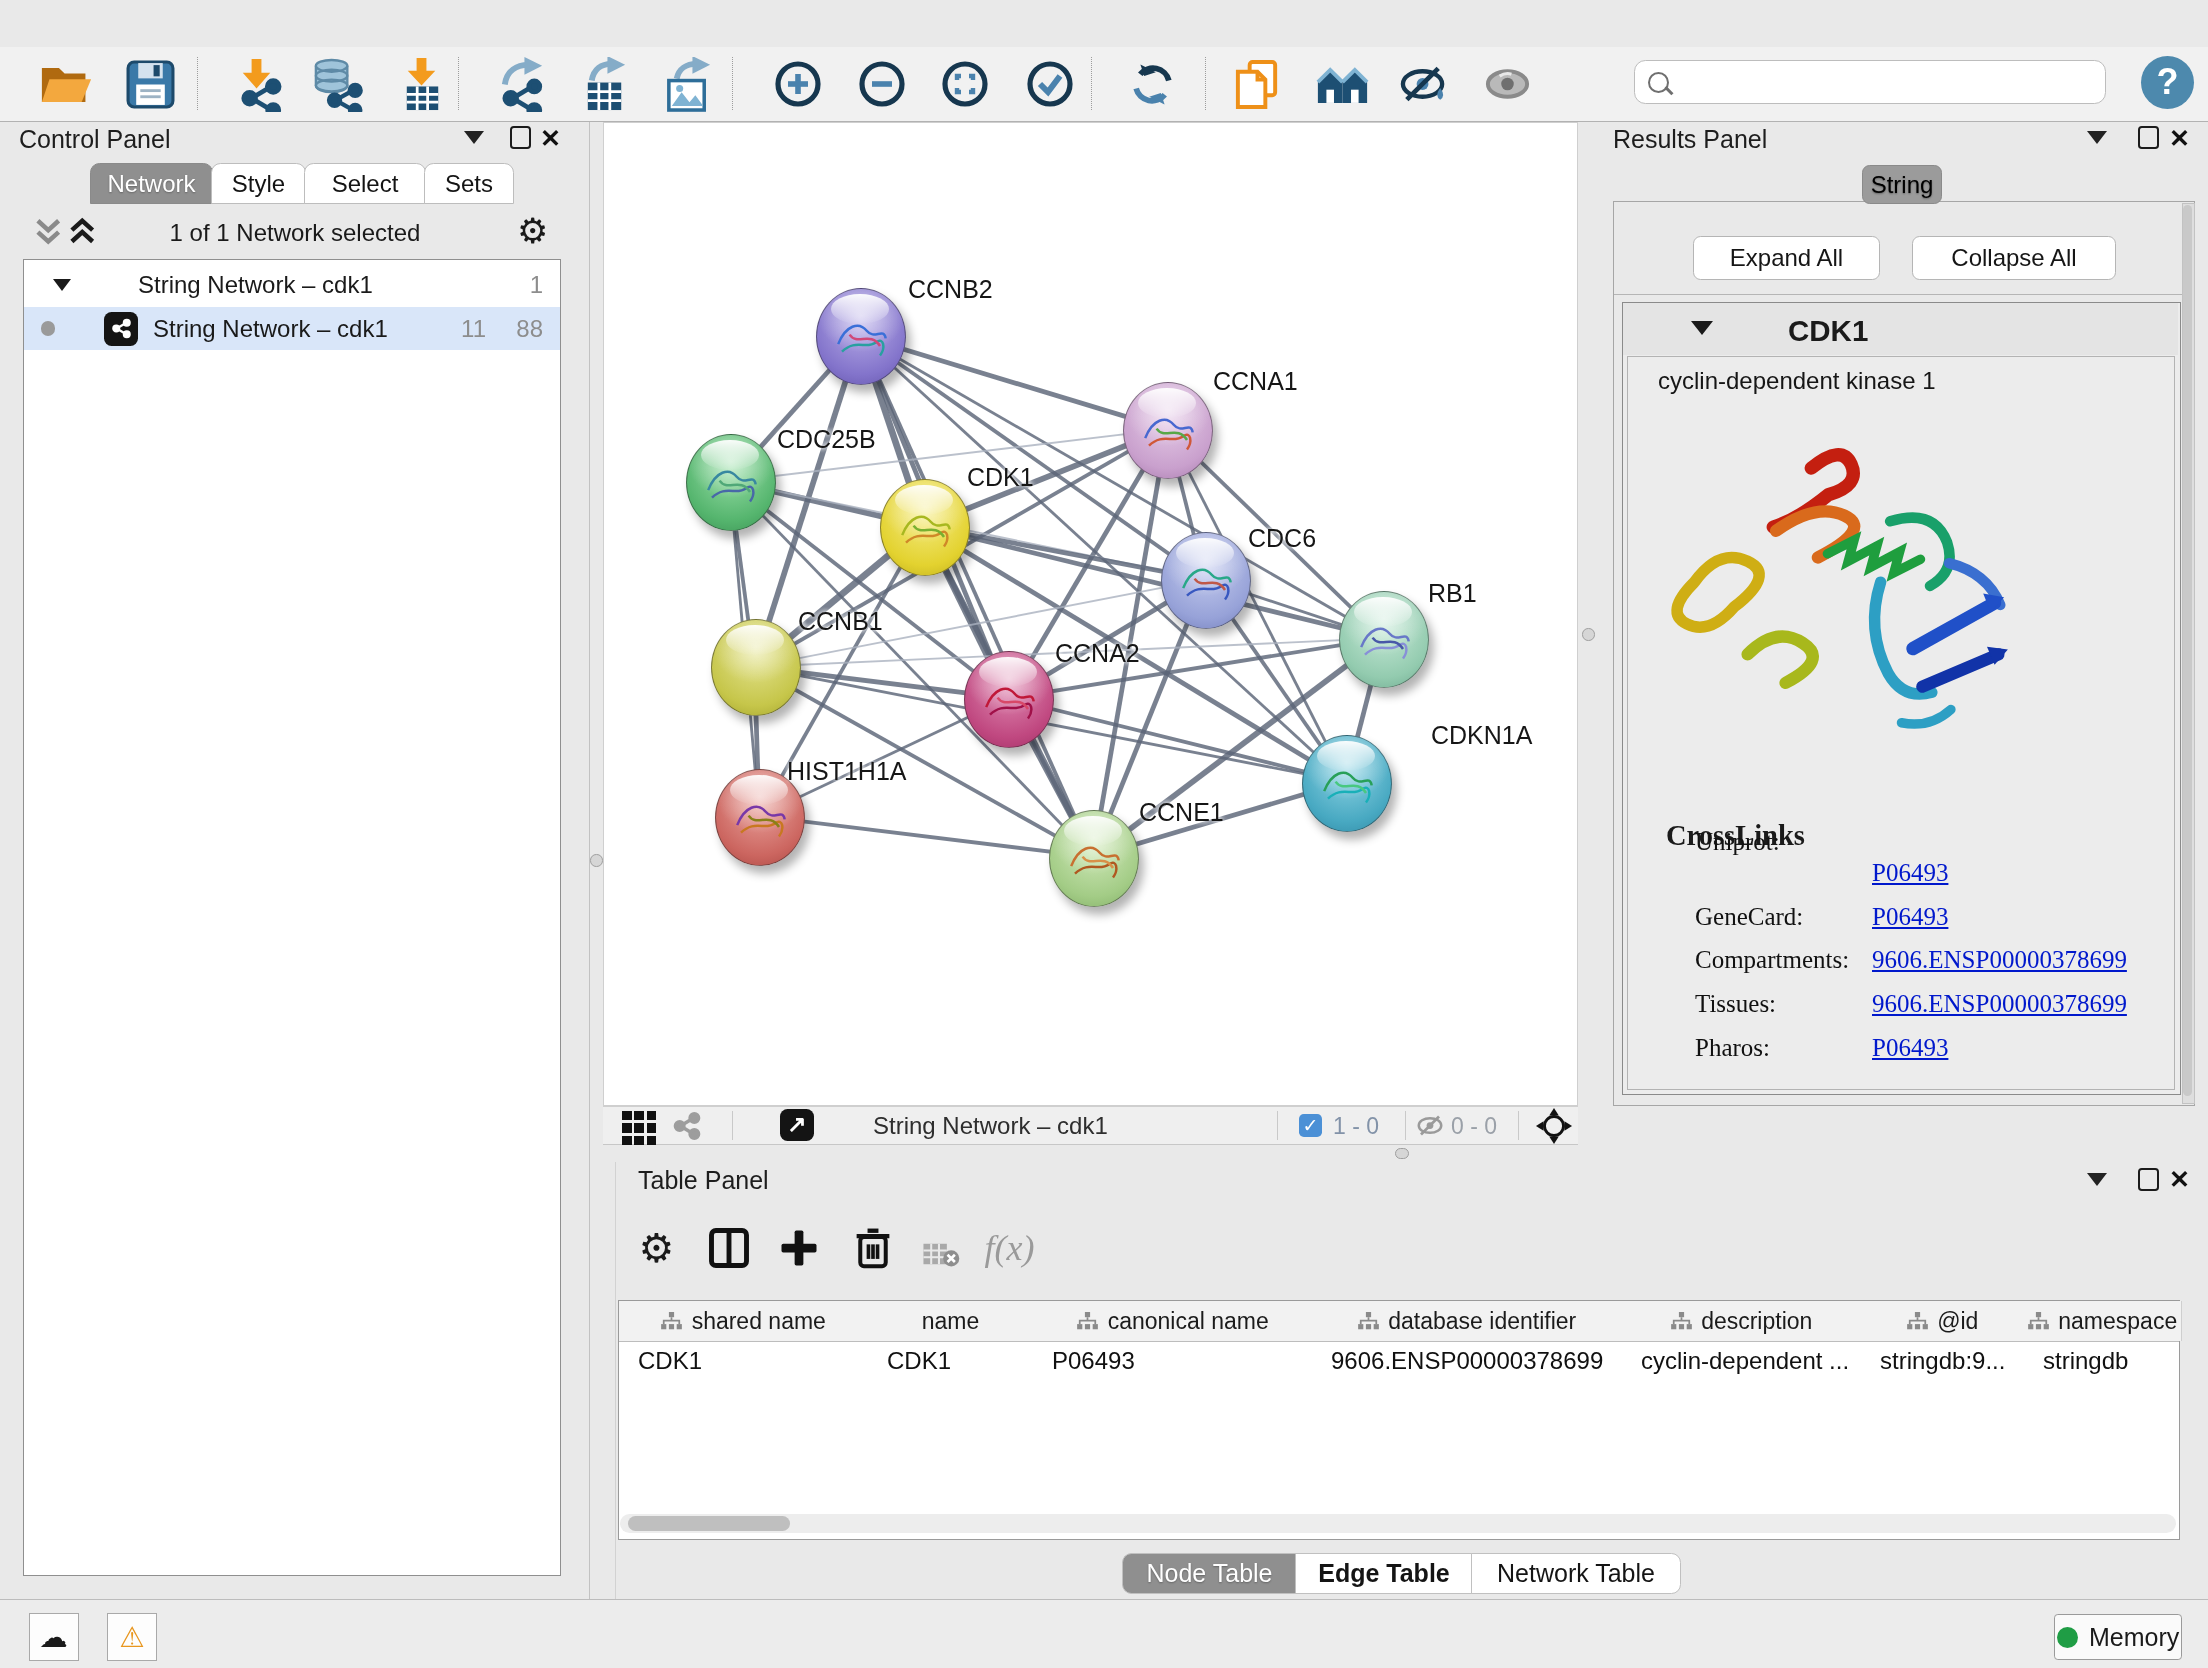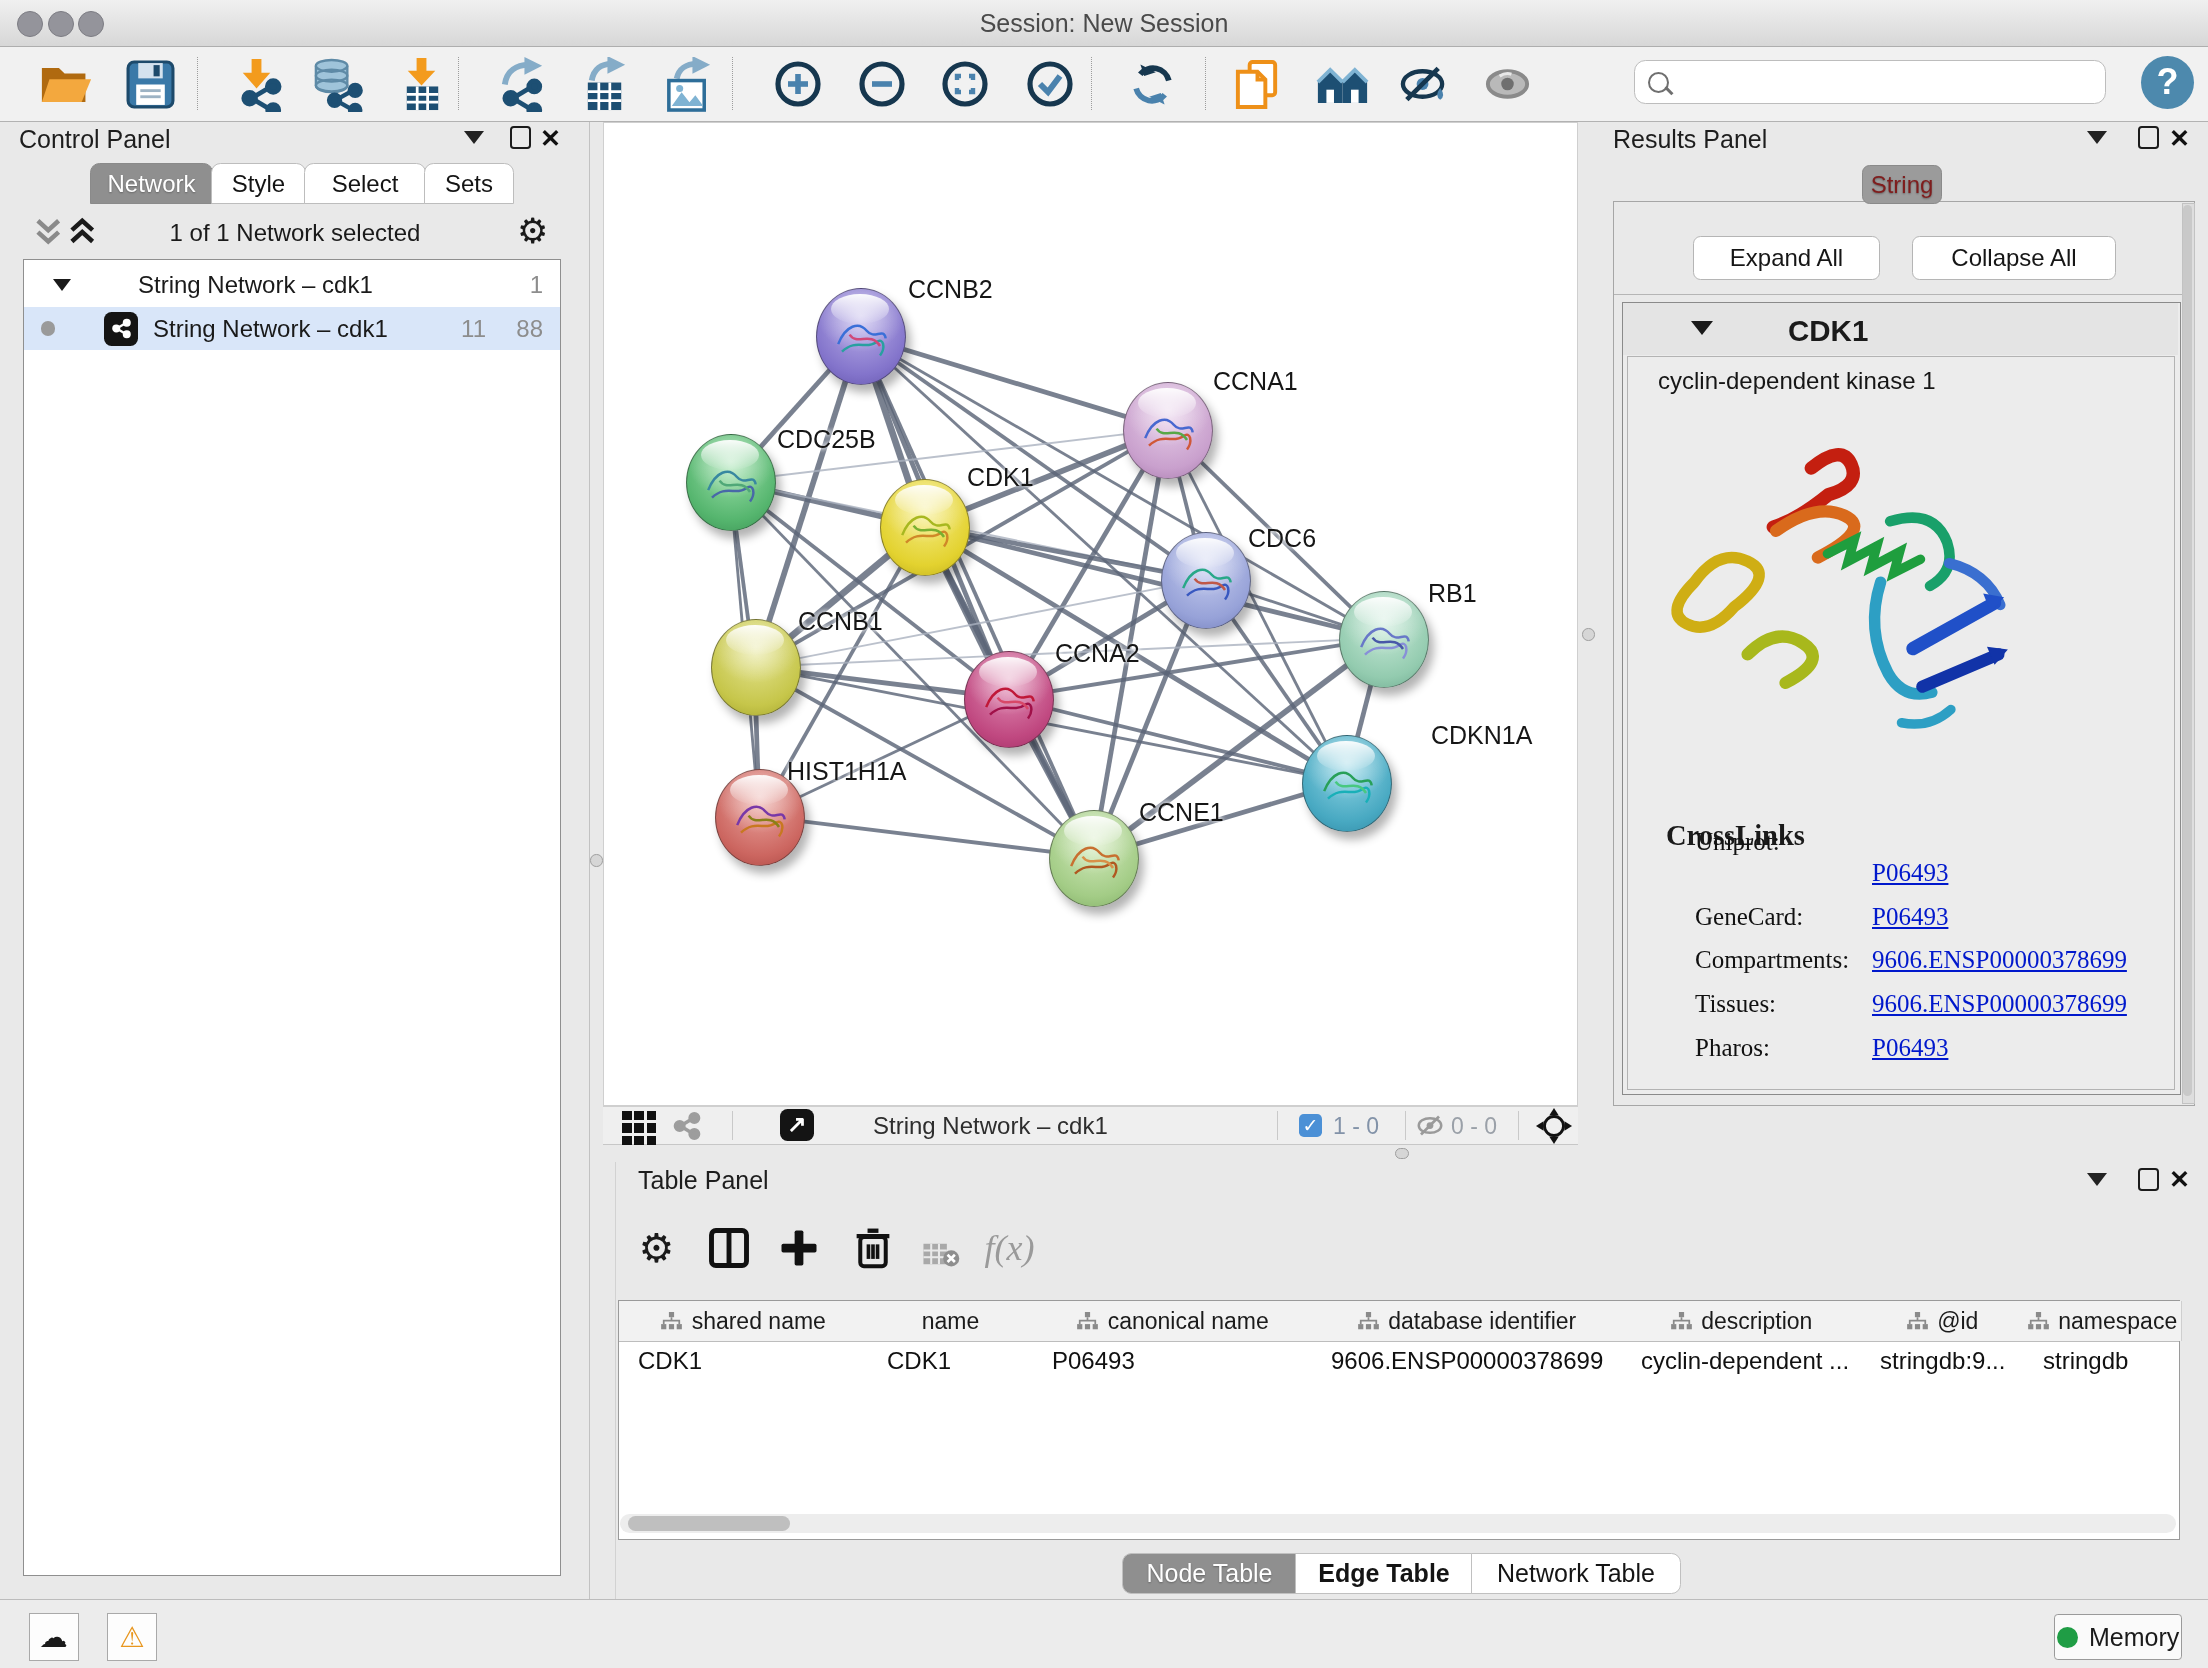--- a/index.html
+++ b/index.html
@@ -63,21 +63,21 @@
     display:flex;align-items:center;justify-content:center;font-size:23px;font-weight:bold;}
   .navtitle{position:absolute;font-size:24px;color:#2e2e2e;}
   .chk{position:absolute;width:23px;height:23px;background:#4b90d6;border-radius:4.8px;color:#fff;
     font-size:19px;display:flex;align-items:center;justify-content:center;}
   .navcount{position:absolute;font-size:23px;color:#8292a8;}
   .navcount.gray{color:#9aa0a8;}
 
   
   .rp-bg{left:1596px;top:122px;width:613px;height:1041px;background:#e9e9e9;}
   .stringtab{position:absolute;left:1862px;top:165px;width:78px;height:37px;background:#9b9b9b;
-    border-radius:7.6px;color:#7f1d1d;font-size:24px;display:flex;align-items:center;justify-content:center;
+    border-radius:7.6px;color:#000000;font-size:24px;display:flex;align-items:center;justify-content:center;
     text-shadow:0 1px 1.9px rgba(0,0,0,.35);border:1px solid #8a8a8a;z-index:3;}
   .rp-outer{position:absolute;left:1613px;top:201px;width:580px;height:903px;border:1px solid #a6a6a6;}
   .rp-btn{position:absolute;height:42px;background:#fff;border:1px solid #b5b5b5;border-radius:7.6px;
     font-size:24px;display:flex;align-items:center;justify-content:center;color:#161616;}
   .rp-entry{position:absolute;left:1622px;top:302px;width:557px;height:791px;border:1px solid #8a8a8a;background:#ececec;}
   .rp-entry-head{position:absolute;left:1623px;top:303px;width:555px;height:52px;background:#e4e4e4;}
   .rp-inner{position:absolute;left:1627px;top:356px;width:546px;height:732px;border:1px solid #b3b3b3;}
   .rp-desc{position:absolute;font-size:24px;color:#161616;text-align:right;}
   .serif{font-family:"Liberation Serif",serif;}
   .xl-label{position:absolute;font-size:25px;color:#111;}
@@ -109,26 +109,20 @@
     border:1px solid #9a9a9a;border-radius:3.8px;display:flex;align-items:center;justify-content:center;gap:11.4px;font-size:25px;}
   .memdot{width:21px;height:21px;border-radius:50%;background:#1f9d45;}
 
   .handle{position:absolute;width:10.5px;height:10.5px;border-radius:50%;background:#d6d6d6;border:1px solid #9f9f9f;}
 </style>
 </head>
 <body>
 
 <div id="root">
 
-  <div class="abs titlebar">
-    <div class="tl-dot" style="left:17px"></div>
-    <div class="tl-dot" style="left:48px"></div>
-    <div class="tl-dot" style="left:78px"></div>
-    <div class="win-title">Session: New Session</div>
-  </div>
 
   <div class="abs toolbar">
     <div class="tbtn" style="left:37px">
       <svg width="53" height="48" viewBox="0 0 28 25">
         <path d="M1,4 h9 l3,3 h11 v15 H1 z" fill="#b06a10"></path>
         <path d="M5,10 h22 l-5,12 H1 z" fill="#f3a83e"></path>
       </svg>
     </div>
     <div class="tbtn" style="left:121px">
       <svg width="49" height="49" viewBox="0 0 24 24">

